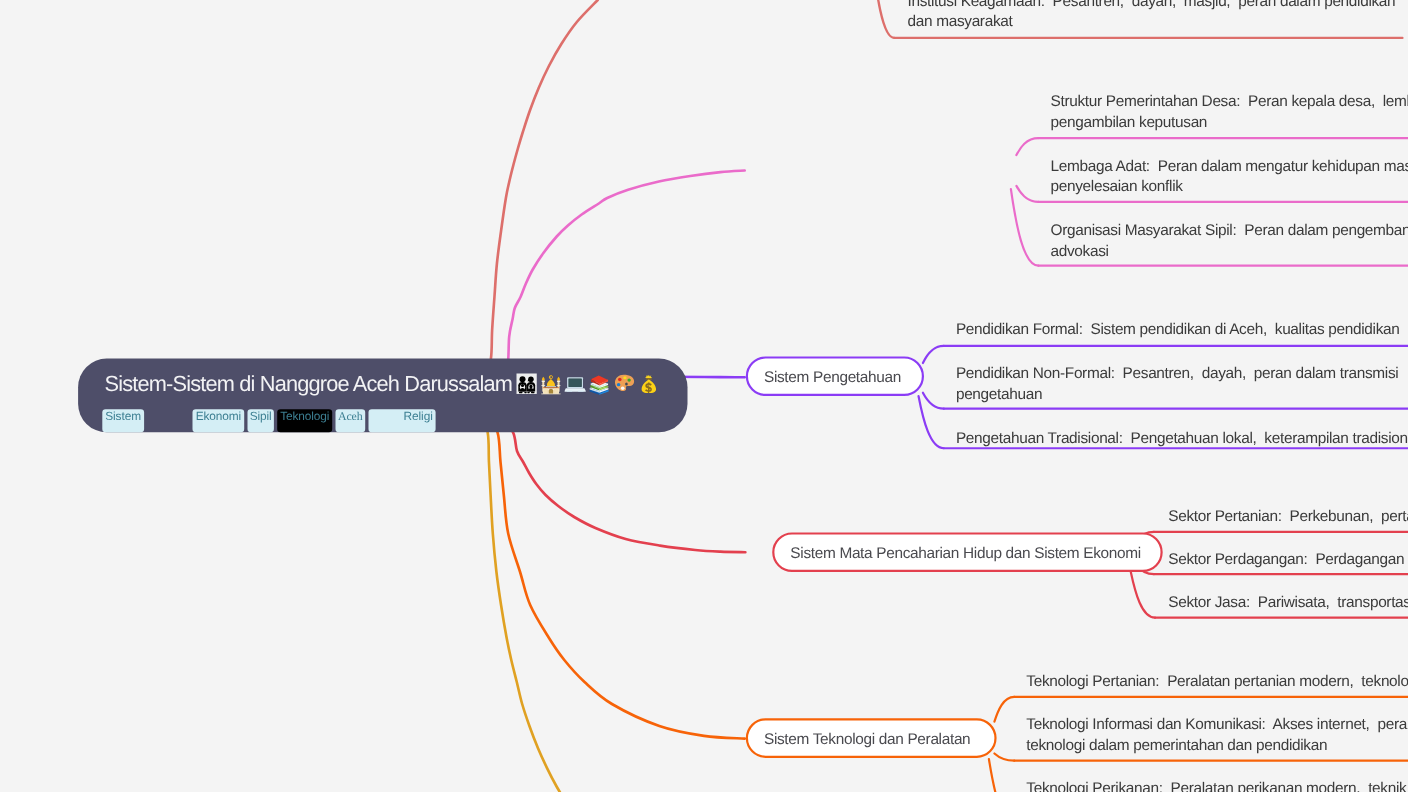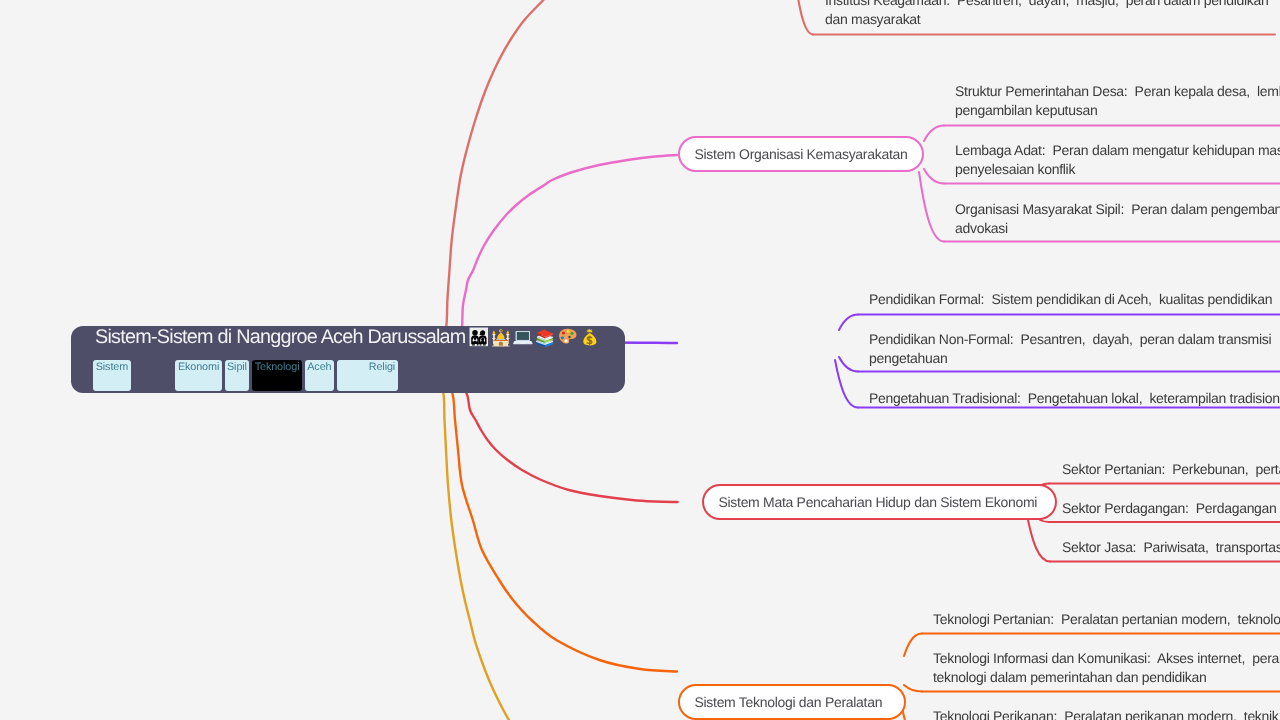--- a/index.html
+++ b/index.html
@@ -8,25 +8,25 @@
   -webkit-font-smoothing:antialiased;text-rendering:geometricPrecision;}
 #stage{position:relative;width:1280px;height:720px;overflow:hidden;background:#f4f4f4;}
 #links{position:absolute;left:0;top:0;width:1280px;height:720px;pointer-events:none;overflow:visible;}
 .branch-node{position:absolute;box-sizing:border-box;background:#fff;
   border-radius:999px;display:flex;align-items:center;padding:0 14.5px;
   font-size:14px;letter-spacing:-0.3px;color:#4a4a4f;white-space:nowrap;height:36px;z-index:3;}
 .branch-label{pointer-events:none;}
 .leaf{position:absolute;box-sizing:border-box;font-size:14px;letter-spacing:-0.3px;color:#3b3b3b;
   line-height:19.5px;z-index:2;white-space:pre-wrap;}
 #root-node{position:absolute;left:71px;top:326px;width:554px;height:67px;
-  border-radius:12px;box-sizing:border-box;padding:0 24px;display:flex;flex-direction:column;
-  justify-content:flex-start;z-index:5;}
+  border-radius:26px;box-sizing:border-box;padding:0 24px;display:flex;flex-direction:column;
+  justify-content:flex-end;z-index:5;}
 #root-title{font-size:19.8px;letter-spacing:-0.75px;font-weight:400;display:flex;align-items:center;white-space:nowrap;}
 #root-tags{display:flex;gap:2.8px;margin-top:11px;margin-left:-1.8px;}
-.tag{font-size:10.8px;letter-spacing:-0.1px;padding:0 2.5px;border-radius:3px;line-height:15.8px;height:31px;}
+.tag{font-size:10.8px;letter-spacing:-0.1px;padding:0 2.5px;border-radius:3px;line-height:15.8px;height:21px;}
 .emoji{display:inline-block;width:19.7px;height:20.4px;margin-right:2.6px;vertical-align:middle;}
 </style>
 </head>
 <body>
 
 <div id="stage">
   <svg id="links" viewBox="0 0 1280 720">
       <path d="M348 359.5 C360.00 358.75 404.50 357.25 420 355 C435.50 352.75 436.62 350.83 441 346 C445.38 341.17 445.23 333.67 446.3 326 C447.37 318.33 446.87 309.33 447.4 300 C447.93 290.67 448.78 280.00 449.5 270 C450.22 260.00 450.70 250.00 451.7 240 C452.70 230.00 454.13 220.00 455.5 210 C456.87 200.00 458.65 187.50 459.9 180 C461.15 172.50 461.87 170.00 463 165 C464.13 160.00 465.40 155.00 466.7 150 C468.00 145.00 469.37 140.00 470.8 135 C472.23 130.00 473.45 125.83 475.3 120 C477.15 114.17 479.50 106.67 481.9 100 C484.30 93.33 486.85 86.67 489.7 80 C492.55 73.33 495.57 66.67 499 60 C502.43 53.33 506.07 46.67 510.3 40 C514.53 33.33 518.88 26.67 524.4 20 C529.92 13.33 540.23 3.33 543.4 0" fill="none" stroke="#dd6f6b" stroke-width="2.4" stroke-linecap="round"></path>
       <path d="M813 34.5 H1275" fill="none" stroke="#dd6f6b" stroke-width="2" stroke-linecap="round"></path>
       <path d="M793 -40 C796.6 -6.475000000000001 802 34.5 813 34.5" fill="none" stroke="#dd6f6b" stroke-width="2" stroke-linecap="round"></path>
@@ -146,39 +146,39 @@
               <path d="M18 10.8c-5.5 3.2-12 9.2-12 16.2 0 4.5 4.7 6.6 12 6.6s12-2.1 12-6.6c0-7-6.5-13-12-16.2z" fill="#fcd116"></path>
               <path d="M19.2 15.9v1.4c1.5.2 2.8.8 3.7 1.6l-1.9 2.3c-.7-.6-1.6-1-2.5-1.2v3.2c2.9.7 4.5 1.8 4.5 4.2 0 2.3-1.7 3.8-4.4 4.1v1.8h-2.1v-1.8c-1.9-.2-3.6-1-4.9-2.1l2-2.2c1 .8 1.9 1.3 3 1.5v-3.3c-2.8-.7-4.4-1.7-4.4-4.2 0-2.3 1.7-3.8 4.3-4.1v-1.2zm-2 4c-.9.1-1.4.6-1.4 1.2 0 .6.3 1 1.4 1.4zm2 9.1c1-.1 1.5-.6 1.5-1.3 0-.6-.3-1-1.5-1.4z" fill="#8a6d1f"></path>
             </svg></span>
         </span>
     </div>
     <div id="root-tags">
         <span class="tag" style="background: rgb(212, 238, 245); color: rgb(61, 127, 146);">Sistem</span>
         <span class="tag" style="background: rgb(212, 238, 245); color: rgb(61, 127, 146); margin-left: 42px;">Ekonomi</span>
         <span class="tag" style="background: rgb(212, 238, 245); color: rgb(61, 127, 146);">Sipil</span>
         <span class="tag" style="background: #000000; color: rgb(61, 127, 146);">Teknologi</span>
-        <span class="tag" style="background: rgb(212, 238, 245); color: rgb(61, 127, 146);">Aceh</span>
+        <span class="tag" style="background: rgb(212, 238, 245); color: rgb(61, 127, 146); font-family: Liberation Serif, serif;">Aceh</span>
         <span class="tag" style="background: rgb(212, 238, 245); color: rgb(61, 127, 146); padding-left: 32px;">Religi</span>
       </div>
   </div>
 <div class="leaf" style="left: 825px; top: -9.5px; width: 450px;">Institusi Keagamaan:  Pesantren,  dayah,  masjid,  peran dalam pendidikan dan masyarakat</div>
     <div class="leaf" style="left: 955px; top: 81.5px; width: 450px;">Struktur Pemerintahan Desa:  Peran kepala desa,  lembaga desa,  pengambilan keputusan</div>
     <div class="leaf" style="left: 955px; top: 140.5px; width: 450px;">Lembaga Adat:  Peran dalam mengatur kehidupan masyarakat,  penyelesaian konflik</div>
     <div class="leaf" style="left: 955px; top: 199.5px; width: 450px;">Organisasi Masyarakat Sipil:  Peran dalam pengembangan masyarakat,  advokasi</div>
-    <div class="branch-node" style="left: 678px; top: 136px; width: 246px; border: 2.5px solid rgb(234, 107, 202);">
-      <span class="branch-label">Sistem Organisasi Kemasyarakatan</span>
-    </div>
     <div class="leaf" style="left: 869px; top: 289.5px; width: 450px;">Pendidikan Formal:  Sistem pendidikan di Aceh,  kualitas pendidikan</div>
     <div class="leaf" style="left: 869px; top: 329.5px; width: 450px;">Pendidikan Non-Formal:  Pesantren,  dayah,  peran dalam transmisi pengetahuan</div>
     <div class="leaf" style="left: 869px; top: 388.5px; width: 450px;">Pengetahuan Tradisional:  Pengetahuan lokal,  keterampilan tradisional</div>
+    <div class="branch-node" style="left: 678px; top: 324px; width: 162px; border: 2.5px solid rgb(139, 60, 245);">
+      <span class="branch-label">Sistem Pengetahuan</span>
+    </div>
     <div class="leaf" style="left: 1062px; top: 459.5px; width: 450px;">Sektor Pertanian:  Perkebunan,  pertanian padi,  perikanan</div>
     <div class="leaf" style="left: 1062px; top: 498.5px; width: 450px;">Sektor Perdagangan:  Perdagangan lokal,  perdagangan internasional</div>
     <div class="leaf" style="left: 1062px; top: 537.5px; width: 450px;">Sektor Jasa:  Pariwisata,  transportasi,  jasa keuangan</div>
     <div class="branch-node" style="left: 702px; top: 484px; width: 355px; border: 2.5px solid rgb(227, 64, 78);">
       <span class="branch-label">Sistem Mata Pencaharian Hidup dan Sistem Ekonomi</span>
     </div>
     <div class="leaf" style="left: 933px; top: 609.5px; width: 450px;">Teknologi Pertanian:  Peralatan pertanian modern,  teknologi irigasi</div>
     <div class="leaf" style="left: 933px; top: 648.5px; width: 405px;">Teknologi Informasi dan Komunikasi:  Akses internet,  peran teknologi dalam pemerintahan dan pendidikan</div>
     <div class="leaf" style="left: 933px; top: 706.5px; width: 450px;">Teknologi Perikanan:  Peralatan perikanan modern,  teknik penangkapan ikan</div>
-    <div class="branch-node" style="left: 678px; top: 684px; width: 228px; border: 2.5px solid rgb(247, 99, 8); text-align: center;">
+    <div class="branch-node" style="left: 678px; top: 653px; width: 228px; border: 2.5px solid rgb(247, 99, 8); text-align: center;">
       <span class="branch-label">Sistem Teknologi dan Peralatan</span>
     </div>
   </div>
 
 </body></html>

